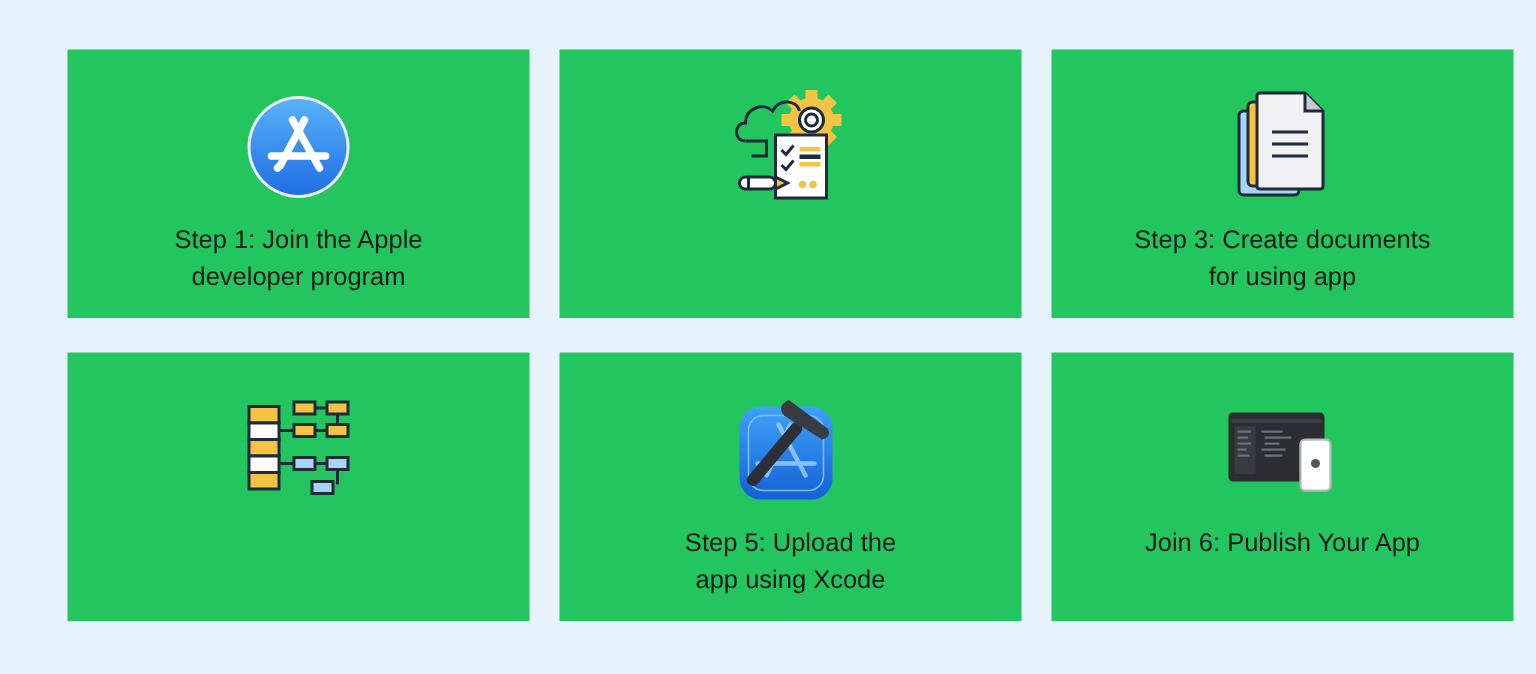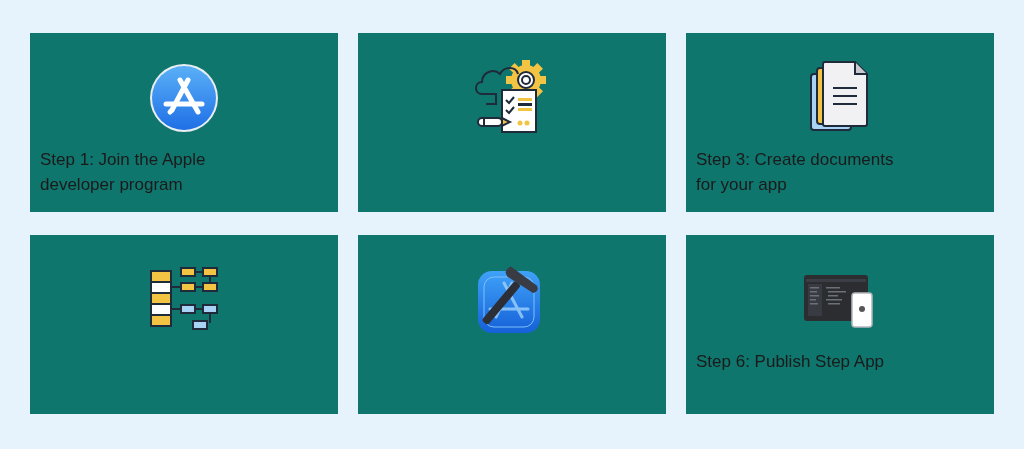--- a/index.html
+++ b/index.html
@@ -5,23 +5,24 @@
   html, body { margin:0; padding:0; }
   body {
     width:1024px; height:449px; overflow:hidden;
     background:#e6f3fc;
     font-family:"Liberation Sans", "DejaVu Sans", sans-serif;
     position:relative;
   }
   .card {
     position:absolute;
     width:308px; height:179px;
-    background:#0f766e;
+    background:#22c55e;
     box-sizing:border-box;
-    text-align:left;
+    text-align:center;
+    margin-left:15px;
   }
   .icon-wrap {
     position:absolute; left:0; right:0; top:26px; height:78px;
     display:flex; align-items:center; justify-content:center;
   }
   .label {
     position:absolute; left:10px; right:10px; top:114px;
     font-size:17px; line-height:25px; color:#1a1a1a;
     white-space:pre-line;
   }
@@ -105,21 +106,21 @@
       <rect x="4" y="14" width="40" height="56" rx="3" fill="#a9d3f5" stroke="#1f2a3a" stroke-width="2"></rect>
       <rect x="10" y="8" width="40" height="56" rx="3" fill="#f3c443" stroke="#1f2a3a" stroke-width="2"></rect>
       <path d="M18 2 L48 2 L60 14 L60 64 Q60 66 58 66 L18 66 Q16 66 16 64 L16 4 Q16 2 18 2 Z" fill="#f1f1f3" stroke="#1f2a3a" stroke-width="2"></path>
       <path d="M48 2 L48 14 L60 14" fill="#c9c9cf" stroke="#1f2a3a" stroke-width="2"></path>
       <line x1="26" y1="28" x2="50" y2="28" stroke="#1f2a3a" stroke-width="2"></line>
       <line x1="26" y1="36" x2="50" y2="36" stroke="#1f2a3a" stroke-width="2"></line>
       <line x1="26" y1="44" x2="50" y2="44" stroke="#1f2a3a" stroke-width="2"></line>
     </svg>
   </div>
   <div class="label">Step 3: Create documents
-for your app</div>
+for using app</div>
 </div>
 
 <div class="card c4">
   <div class="icon-wrap">
     <svg width="74" height="70" viewBox="0 0 74 70">
       <g stroke="#1f2a3a" stroke-width="2">
         <rect x="4" y="6" width="20" height="11" fill="#f3c443"></rect>
         <rect x="4" y="17" width="20" height="11" fill="#fff"></rect>
         <rect x="4" y="28" width="20" height="11" fill="#f3c443"></rect>
         <rect x="4" y="39" width="20" height="11" fill="#fff"></rect>
@@ -158,20 +159,22 @@
         <line x1="38" y1="20" x2="22" y2="54"></line>
         <line x1="30" y1="20" x2="48" y2="54"></line>
         <line x1="16" y1="46" x2="54" y2="46"></line>
       </g>
       <g transform="translate(44,20) rotate(40)">
         <rect x="-4" y="0" width="8" height="52" rx="3" fill="#2d2f36"></rect>
         <path d="M-16 -8 L16 -10 Q22 -8 18 -2 L-12 2 Q-20 0 -16 -8 Z" fill="#3a3c44"></path>
       </g>
     </svg>
   </div>
+  <div class="label">Step 5: Upload the
+app using Xcode</div>
 </div>
 
 <div class="card c6">
   <div class="icon-wrap">
     <svg width="80" height="62" viewBox="0 0 80 62">
       <rect x="4" y="6" width="64" height="46" rx="3" fill="#2b2d31"></rect>
       <rect x="6" y="10" width="60" height="3" fill="#3b3e44"></rect>
       <rect x="8" y="15" width="14" height="32" fill="#383b41"></rect>
       <g fill="#6c7077">
         <rect x="10" y="18" width="9" height="1.5"></rect>
@@ -182,14 +185,14 @@
         <rect x="26" y="18" width="14" height="1.5"></rect>
         <rect x="28" y="22" width="18" height="1.5"></rect>
         <rect x="28" y="26" width="10" height="1.5"></rect>
         <rect x="26" y="30" width="16" height="1.5"></rect>
         <rect x="28" y="34" width="12" height="1.5"></rect>
       </g>
       <rect x="52" y="24" width="20" height="34" rx="3" fill="#ffffff" stroke="#b5b8bd" stroke-width="1.5"></rect>
       <circle cx="62" cy="40" r="3" fill="#555"></circle>
     </svg>
   </div>
-  <div class="label">Step 6: Publish Step App</div>
+  <div class="label">Join 6: Publish Your App</div>
 </div>
 
 </body></html>

